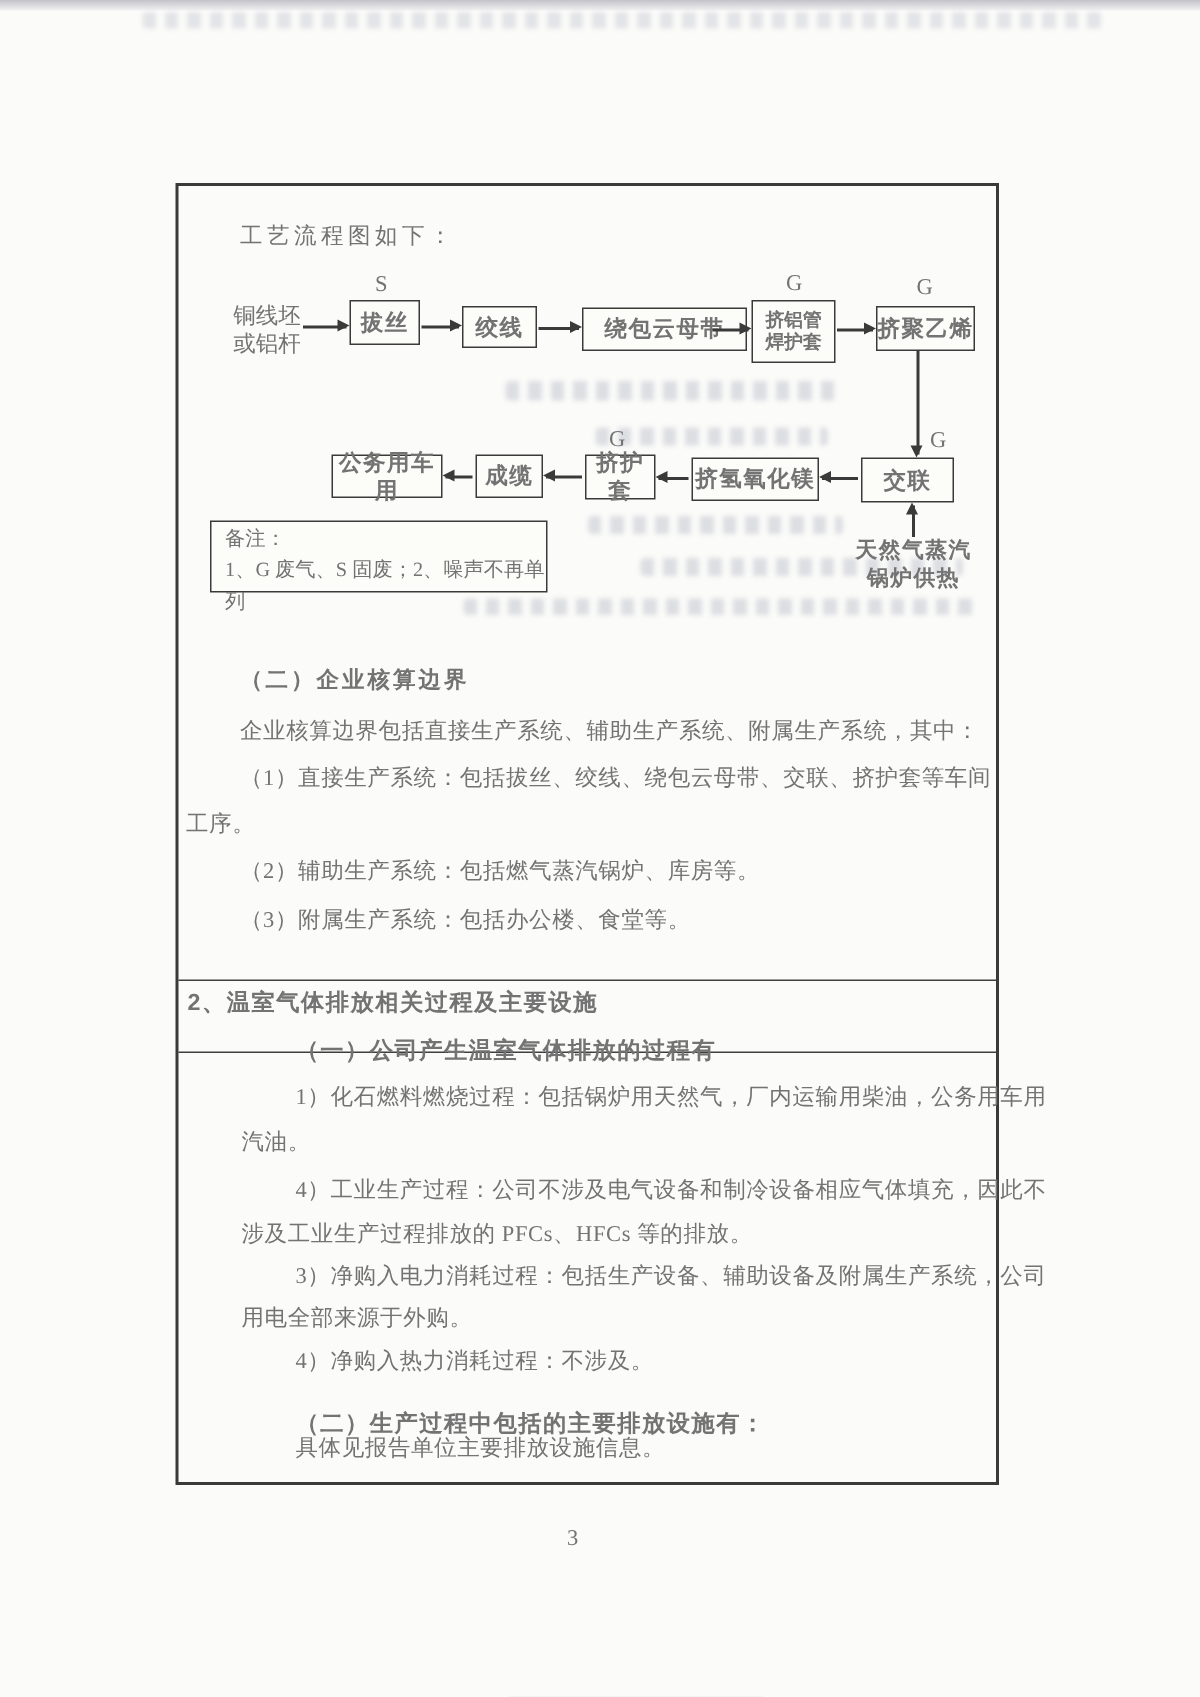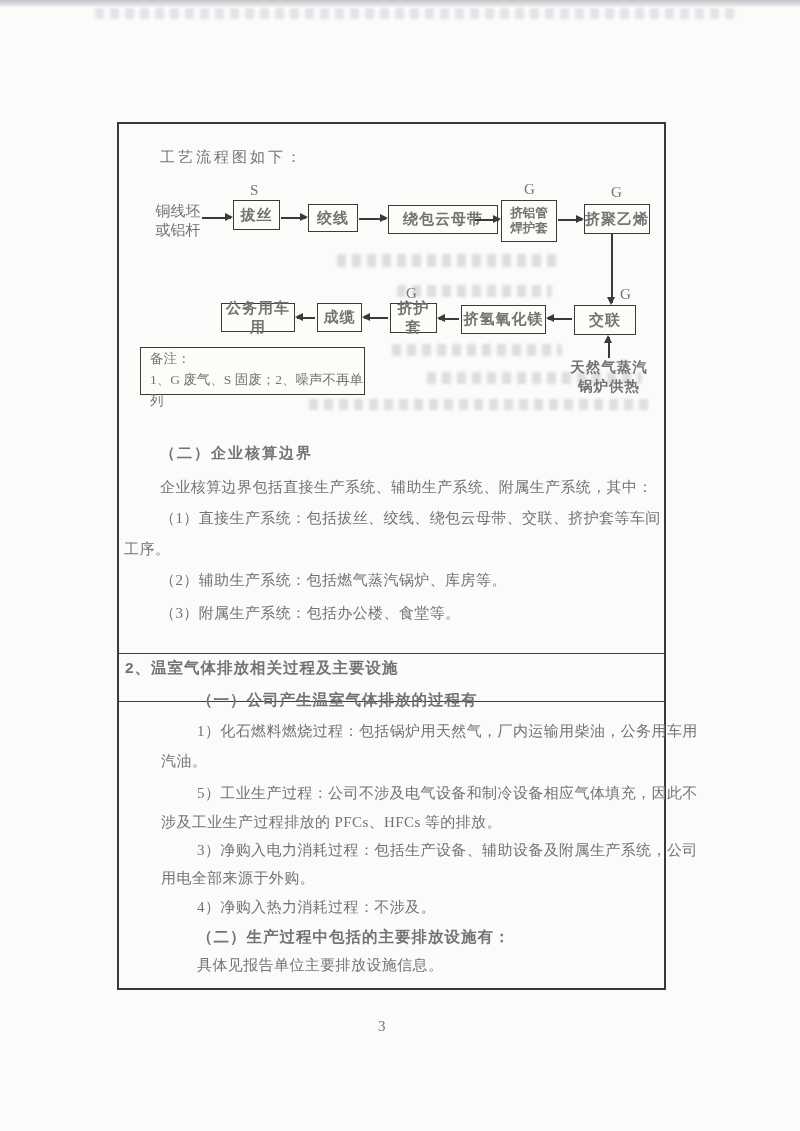--- a/index.html
+++ b/index.html
@@ -209,24 +209,24 @@
     </div>
 
     <div class="row2">
       <div class="row2-header">2、温室气体排放相关过程及主要设施</div>
     </div>
 
     <div class="cell3">
       <div class="tline h-hei indent" style="top:6px">（一）公司产生温室气体排放的过程有</div>
       <div class="tline indent" style="top:38px">1）化石燃料燃烧过程：包括锅炉用天然气，厂内运输用柴油，公务用车用</div>
       <div class="tline noindent" style="top:68px">汽油。</div>
-      <div class="tline indent" style="top:100px">5）工业生产过程：公司不涉及电气设备和制冷设备相应气体填充，因此不</div>
+      <div class="tline indent" style="top:100px">4）工业生产过程：公司不涉及电气设备和制冷设备相应气体填充，因此不</div>
       <div class="tline noindent" style="top:129px">涉及工业生产过程排放的 PFCs、HFCs 等的排放。</div>
       <div class="tline indent" style="top:157px">3）净购入电力消耗过程：包括生产设备、辅助设备及附属生产系统，公司</div>
       <div class="tline noindent" style="top:185px">用电全部来源于外购。</div>
       <div class="tline indent" style="top:214px">4）净购入热力消耗过程：不涉及。</div>
-      <div class="tline h-hei indent" style="top:243px">（二）生产过程中包括的主要排放设施有：</div>
+      <div class="tline h-hei indent" style="top:255px">（二）生产过程中包括的主要排放设施有：</div>
       <div class="tline indent" style="top:272px">具体见报告单位主要排放设施信息。</div>
     </div>
   </div>
 
   <div class="page-number">3</div>
 </div>
 
 </body></html>

